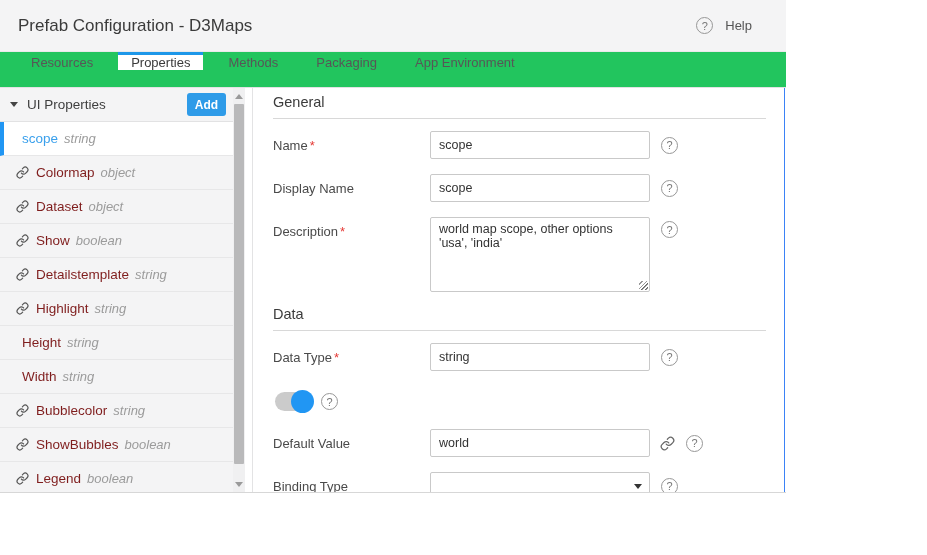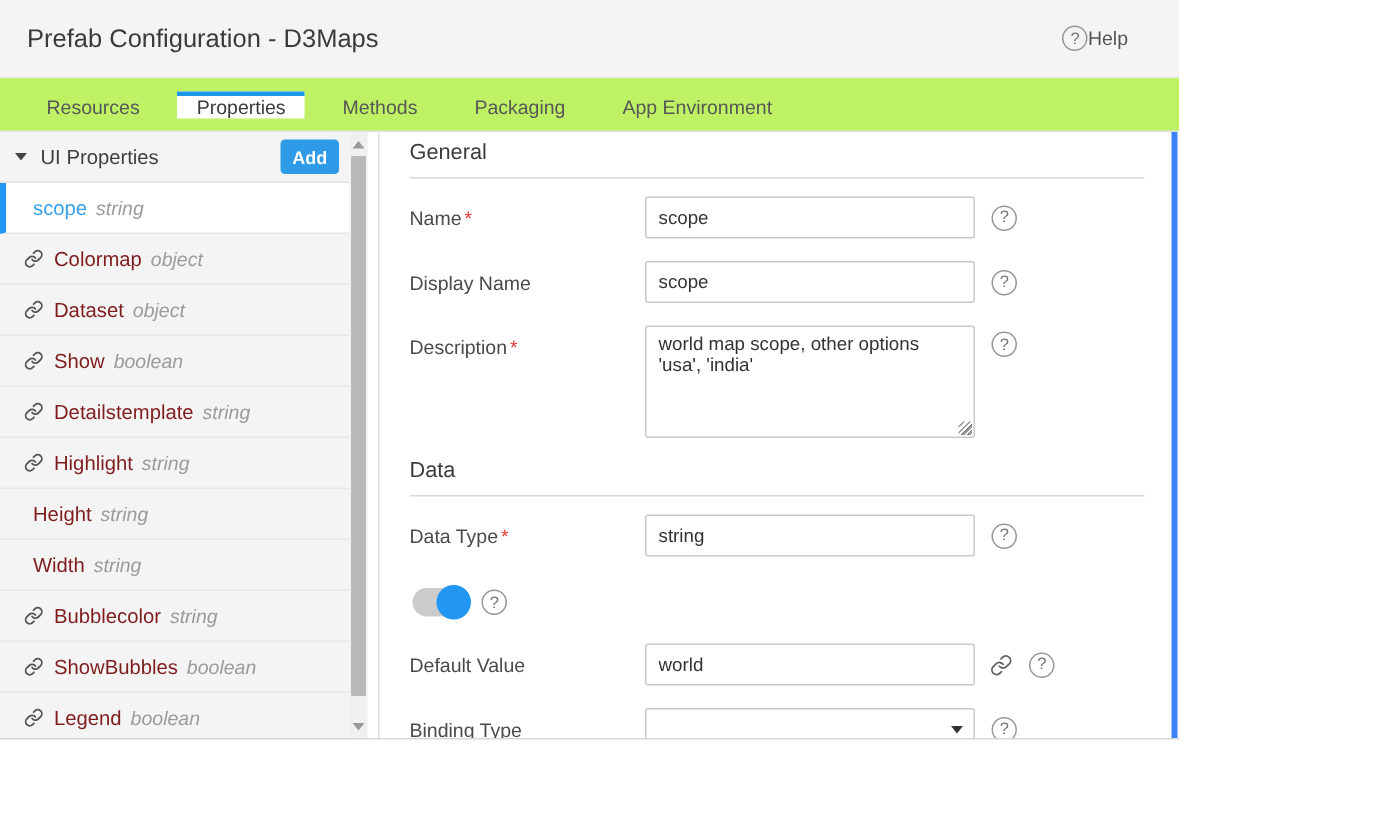--- a/index.html
+++ b/index.html
@@ -6,29 +6,29 @@
   html, body { margin:0; padding:0; width:927px; height:555px; overflow:hidden;
                font-family:"Liberation Sans", sans-serif; background:#fff; }
   .app { width:786px; height:555px; display:flex; flex-direction:column; }
 
   
   .dialog-header { height:52px; flex:none; background:#f4f4f5;
                    display:flex; align-items:center; justify-content:space-between;
                    padding:0 34px 0 18px; border-bottom:1px solid #e9e9ea; }
   .dialog-title { font-size:17px; color:#3b3b3b; }
   .help { display:flex; align-items:center; cursor:pointer; }
-  .help .help-label { font-size:13px; color:#555; margin-left:0; }
+  .help .help-label { font-size:13px; color:#555; margin-left:12px; }
 
   .qicon { width:17px; height:17px; border:1px solid #979797; border-radius:50%;
            display:inline-flex; align-items:center; justify-content:center;
            font-size:11px; color:#777; flex:none; background:transparent; }
 
   
-  .tab-bar { height:36px; flex:none; background:#bef264; display:flex;
-             align-items:center; padding-left:12px; border-bottom:1px solid #e2e2e3; }
+  .tab-bar { height:36px; flex:none; background:#22c55e; display:flex;
+             align-items:flex-start; padding-left:12px; border-bottom:1px solid #e2e2e3; }
   .tab { padding:0 13px; margin:0 6px; display:flex; align-items:center;
          font-size:13px; color:#575757; border-top:3px solid transparent; cursor:pointer; }
   .tab.active { background:#fff; color:#3a3a3a; border-top:3px solid #1d97e9;
                 margin-bottom:-1px; }
 
   
   .content { height:405px; flex:none; display:flex; border-bottom:1px solid #d7d7d7; }
 
   
   .sidebar { width:245px; flex:none; display:flex; }
@@ -59,21 +59,21 @@
   .sb-btn.up { top:2px; } .sb-btn.down { bottom:2px; }
   .tri-up { width:0; height:0; border-left:4px solid transparent;
             border-right:4px solid transparent; border-bottom:5px solid #9a9a9a; }
   .tri-down { width:0; height:0; border-left:4px solid transparent;
               border-right:4px solid transparent; border-top:5px solid #9a9a9a; }
   .sb-thumb { position:absolute; left:1px; top:16px; width:10px; height:360px;
               background:#b9b9ba; border-radius:1px; cursor:grab; }
 
   
   .main { flex:1; background:#fff; margin-left:7px; margin-right:1px;
-          border-left:1px solid #e3e3e4; border-right:4px solid #3b82f6;
+          border-left:1px solid #e3e3e4; border-right:1px solid #3b82f6;
           padding:6px 0 0 20px; overflow:hidden; }
   .section-head { font-size:14.5px; color:#3b3b3b; padding-bottom:8px;
                   border-bottom:1px solid #d8d8d8; margin-right:18px; }
   .section-head.second { margin-top:14px; }
   .frow { display:flex; align-items:flex-start; margin-top:15px; }
   .frow.first { margin-top:12px; }
   .frow.toggle-row { margin-top:18px; margin-bottom:18px; }
   .flabel { width:157px; flex:none; font-size:13px; color:#4a4a4a; padding-top:7px; }
   .req { color:#e53935; margin-left:2px; }
   .ctl { display:flex; align-items:center; }

